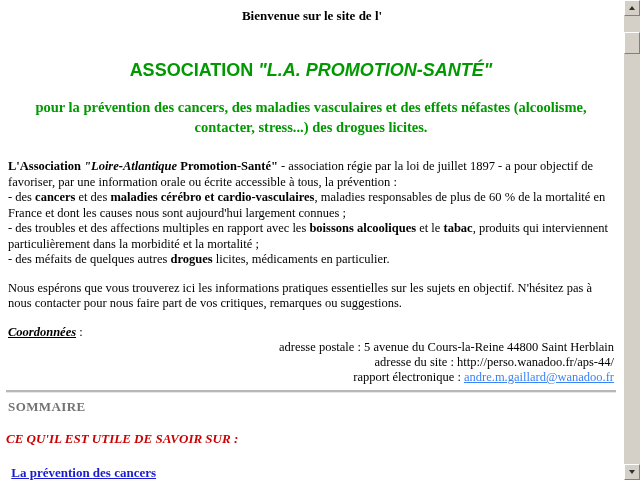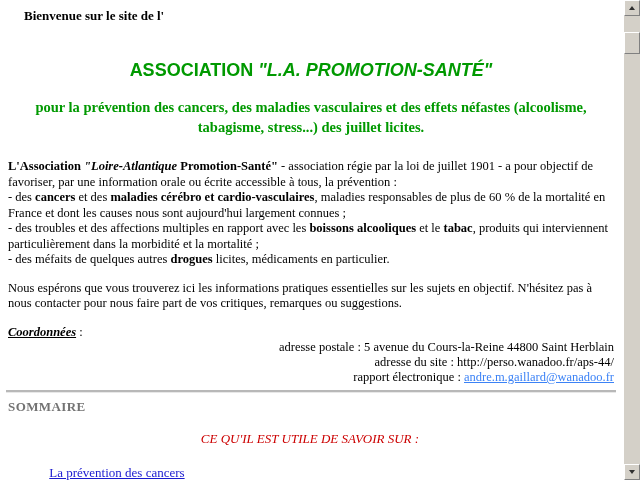--- a/index.html
+++ b/index.html
@@ -35,22 +35,23 @@
     box-sizing: border-box;
     background: #ffffff;
   }
 
   
   .welcome {
     font-family: "Liberation Serif", "DejaVu Serif", serif;
     font-weight: bold;
     font-size: 13px;
     color: #000000;
-    margin: 2px 0 0 18px;
+    margin: 2px 0 0 2px;
     letter-spacing: 0px;
+    text-align: center;
   }
 
   
   .assoc-title {
     text-align: center;
     color: #009900;
     font-family: "Liberation Sans", "DejaVu Sans", sans-serif;
     font-weight: bold;
     font-size: 18px;
     margin: 36px 0 0 0;
@@ -115,39 +116,38 @@
   .sommaire {
     font-family: "Liberation Serif", "DejaVu Serif", serif;
     font-weight: bold;
     font-size: 13px;
     color: #737373;
     margin: 6px 0 0 2px;
     letter-spacing: 0.4px;
   }
 
   .savoir {
-    text-align: center;
+    text-align: left;
     color: #cc0000;
     font-family: "Liberation Serif", "DejaVu Serif", serif;
-    font-weight: normal;
+    font-weight: bold;
     font-style: italic;
     font-size: 13px;
     margin: 16px 2px 0 0;
   }
 
   .toc-item {
     font-family: "Liberation Serif", "DejaVu Serif", serif;
     font-size: 13px;
     margin: 14px 0 0 2px;
     color: #000000;
   }
   .toc-item a.toc {
-    font-weight: normal;
+    font-weight: bold;
     color: #1a1ad0;
-    margin-left: 38px;
   }
 
   .toc-item.first { margin-top: 18px; }
 
   
   #scrollbar {
     position: absolute;
     right: 0;
     top: 0;
     width: 16px;
@@ -225,25 +225,25 @@
   <div id="content">
 
     <div class="welcome">Bienvenue sur le site de l'</div>
 
     <div class="assoc-title">
       <span>ASSOCIATION </span><span class="ital">"L.A. PROMOTION-SANTÉ"</span>
     </div>
 
     <div class="assoc-sub">
       <span>pour la prévention des cancers, des maladies vasculaires et des effets néfastes (alcoolisme,</span><br>
-      <span>tabagisme, stress...) des juillet licites.</span>
+      <span>contacter, stress...) des drogues licites.</span>
     </div>
 
     <div class="body-block">
-      <b>L'Association </b><b class="bi">"Loire-Atlantique</b><b> Promotion-Santé"</b><span> - association régie par la loi de juillet 1901 - a pour objectif de favoriser, par une information orale ou écrite accessible à tous, la prévention :</span><br>
+      <b>L'Association </b><b class="bi">"Loire-Atlantique</b><b> Promotion-Santé"</b><span> - association régie par la loi de juillet 1897 - a pour objectif de favoriser, par une information orale ou écrite accessible à tous, la prévention :</span><br>
       <span>- des </span><b>cancers</b><span> et des </span><b>maladies cérébro et cardio-vasculaires</b><span>, maladies responsables de plus de 60 % de la mortalité en France et dont les causes nous sont aujourd'hui largement connues ;</span><br>
       <span>- des troubles et des affections multiples en rapport avec les </span><b>boissons alcooliques</b><span> et le </span><b>tabac</b><span>, produits qui interviennent particulièrement dans la morbidité et la mortalité ;</span><br>
       <span>- des méfaits de quelques autres </span><b>drogues</b><span> licites, médicaments en particulier.</span>
     </div>
 
     <div class="body-block para-gap">Nous espérons que vous trouverez ici les informations pratiques essentielles sur les sujets en objectif. N'hésitez pas à nous contacter pour nous faire part de vos critiques, remarques ou suggestions.</div>
 
     <div class="body-block para-gap">
       <span class="coord-head">Coordonnées</span><span> :</span>
       <div class="addr-line">

